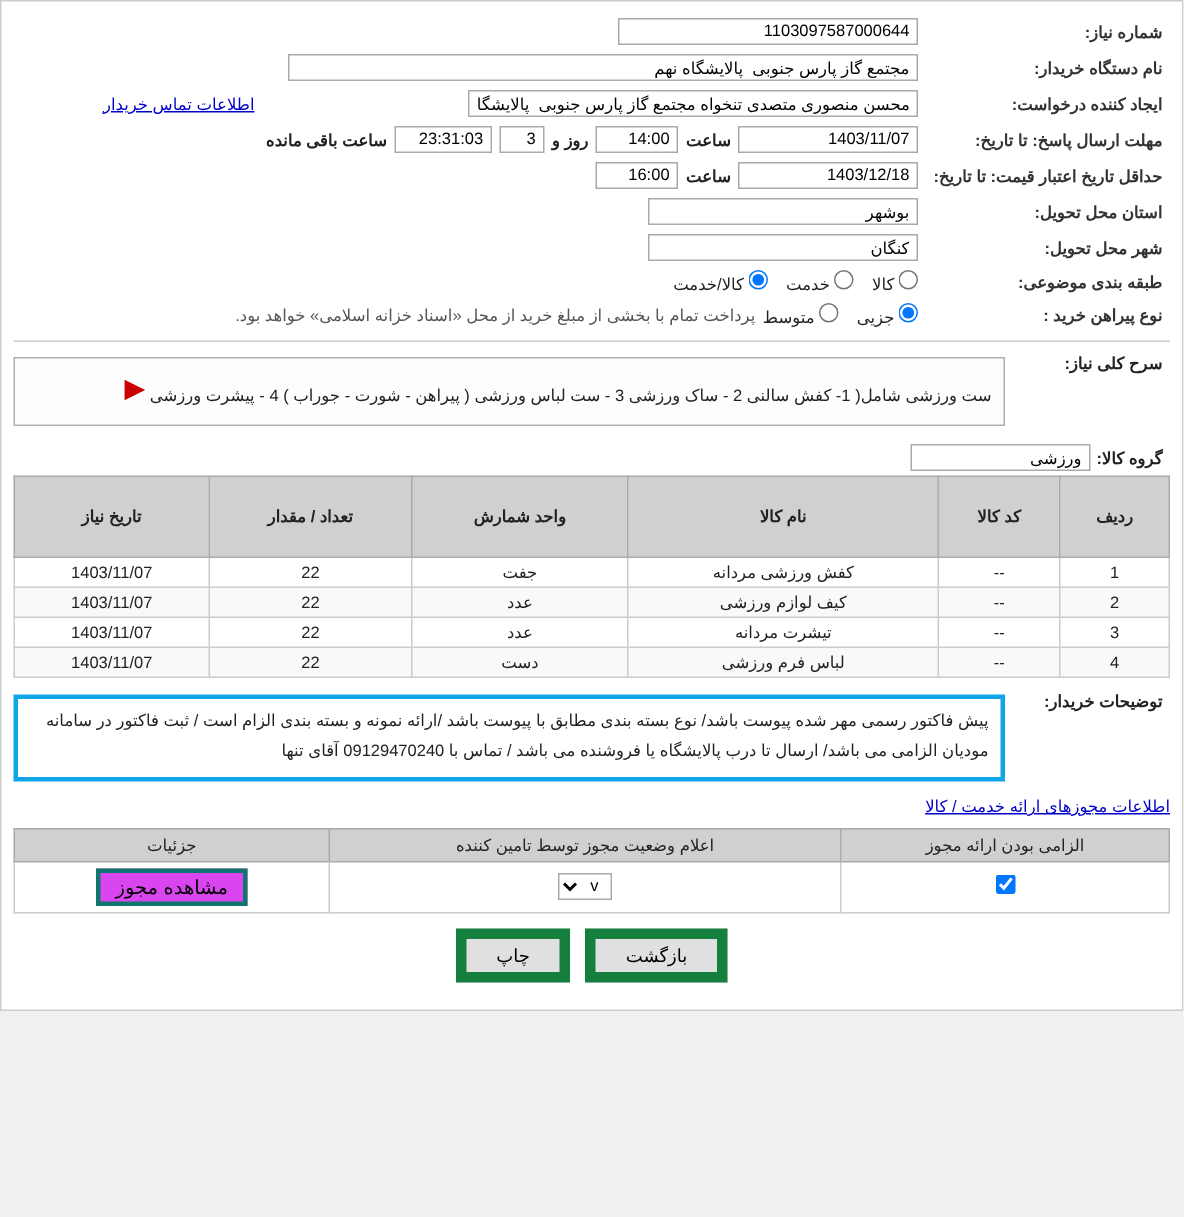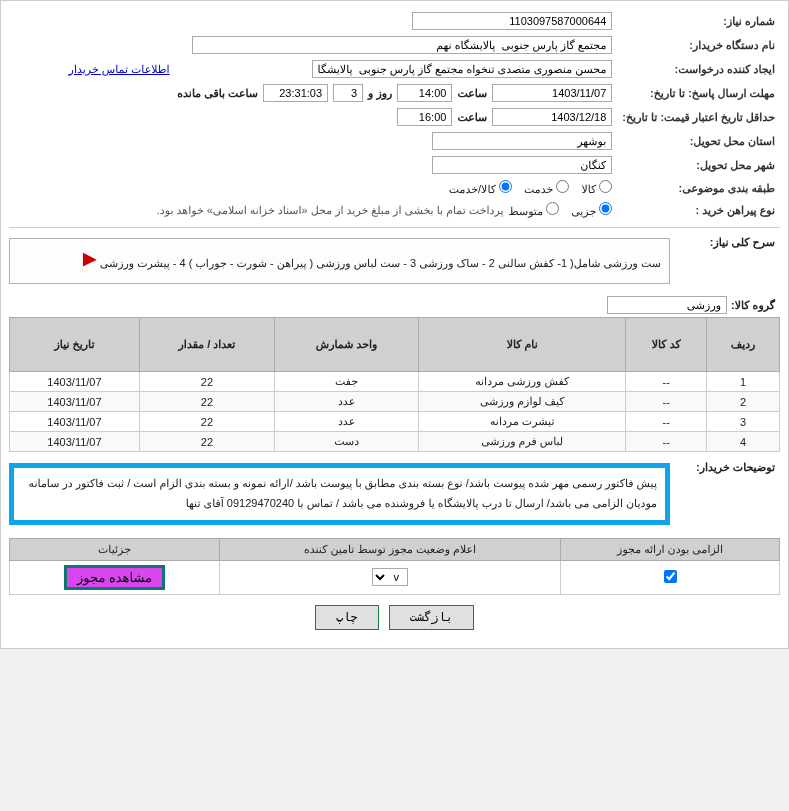--- a/index.html
+++ b/index.html
@@ -111,21 +111,21 @@
     }
     .data-table td {
       border: 1px solid #ccc;
       padding: 3px 6px;
       text-align: center;
     }
     .data-table tr:nth-child(even) td {
       background: #f9f9f9;
     }
     .notes-box {
-      border: 5px solid #0ea5e9;
+      border: 3px solid #0ea5e9;
       padding: 6px 8px;
       margin: 5px 0;
       font-size: 11px;
       line-height: 1.8;
       text-align: right;
       background: #fff;
       direction: rtl;
     }
     .bottom-section {
       margin-top: 8px;
@@ -161,23 +161,23 @@
     }
     .footer-buttons {
       display: flex;
       justify-content: center;
       gap: 10px;
       margin: 10px 0;
     }
     .footer-btn {
       padding: 4px 20px;
       font-size: 12px;
-      font-family: Liberation Mono, monospace;
+      font-family: Liberation Sans, sans-serif;
       cursor: pointer;
-      border: 1px solid #15803d;
+      border: 7px solid #15803d;
       background: #e0e0e0;
     }
     .footer-btn-print {
       background: #e0e0e0;
     }
     .footer-btn-back {
       background: #e0e0e0;
     }
     .inline-label {
       display: inline-block;
@@ -401,20 +401,23 @@
         <td style="width:110px; font-weight:bold; font-size:11px; text-align:right; padding:3px 5px; vertical-align:top;">توضیحات خریدار:</td>
         <td>
           <div class="notes-box">
             <span>پیش فاکتور رسمی مهر شده پیوست باشد/ نوع بسته بندی مطابق با پیوست باشد /ارائه نمونه و بسته بندی الزام است / ثبت فاکتور در سامانه مودیان الزامی می باشد/ ارسال تا درب پالایشگاه یا فروشنده می باشد / تماس با 09129470240 آقای تنها</span>
           </div>
         </td>
       </tr>
     </tbody>
       </table>
 
+    <div style="text-align:right; margin: 4px 0;">
+      <span class="link-blue">اطلاعات مجوزهای ارائه خدمت / کالا</span>
+    </div>
 
     <div class="bottom-section">
       <table class="bottom-table">
         <thead>
           <tr>
             <th>الزامی بودن ارائه مجوز</th>
             <th>اعلام وضعیت مجوز توسط تامین کننده</th>
             <th>جزئیات</th>
           </tr>
         </thead>

